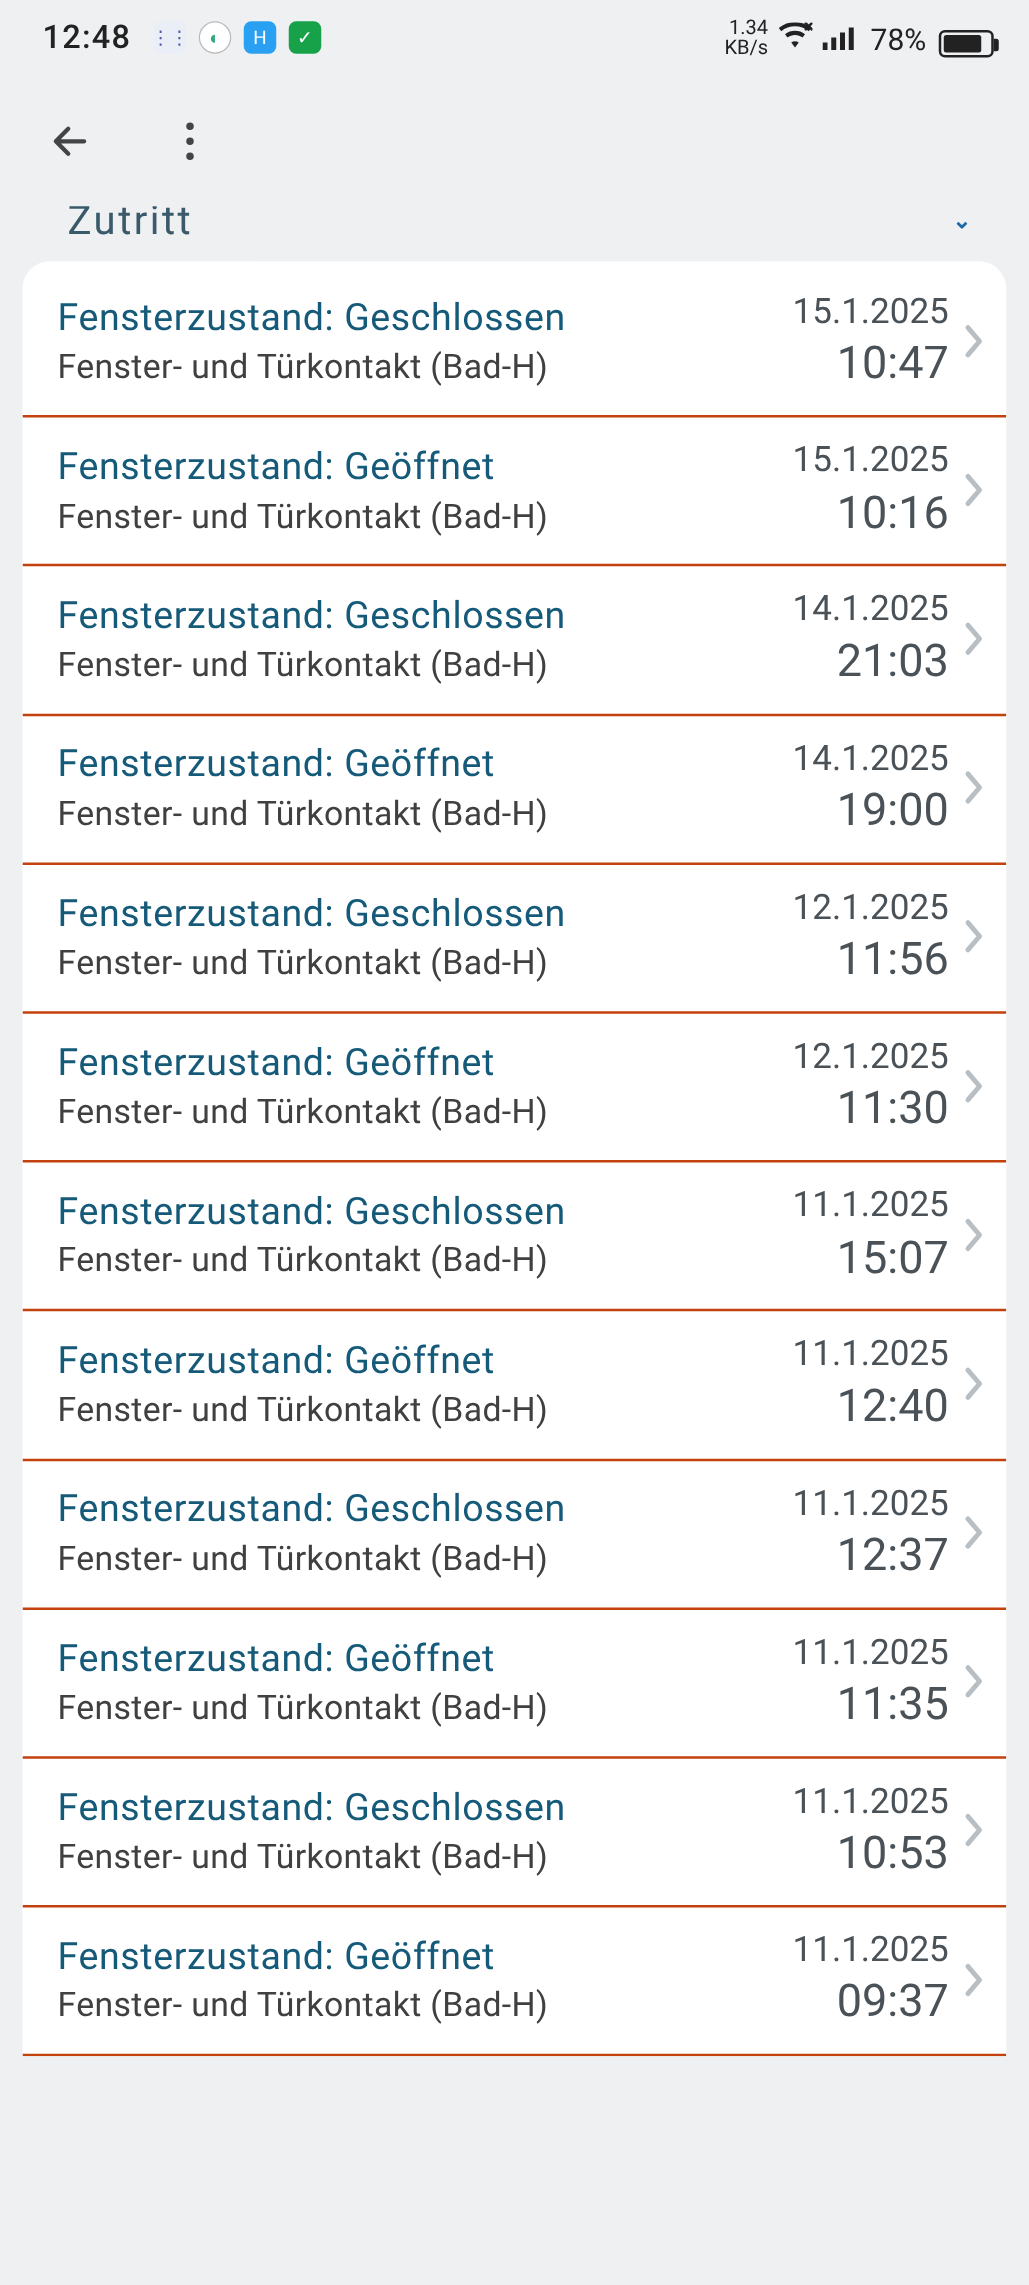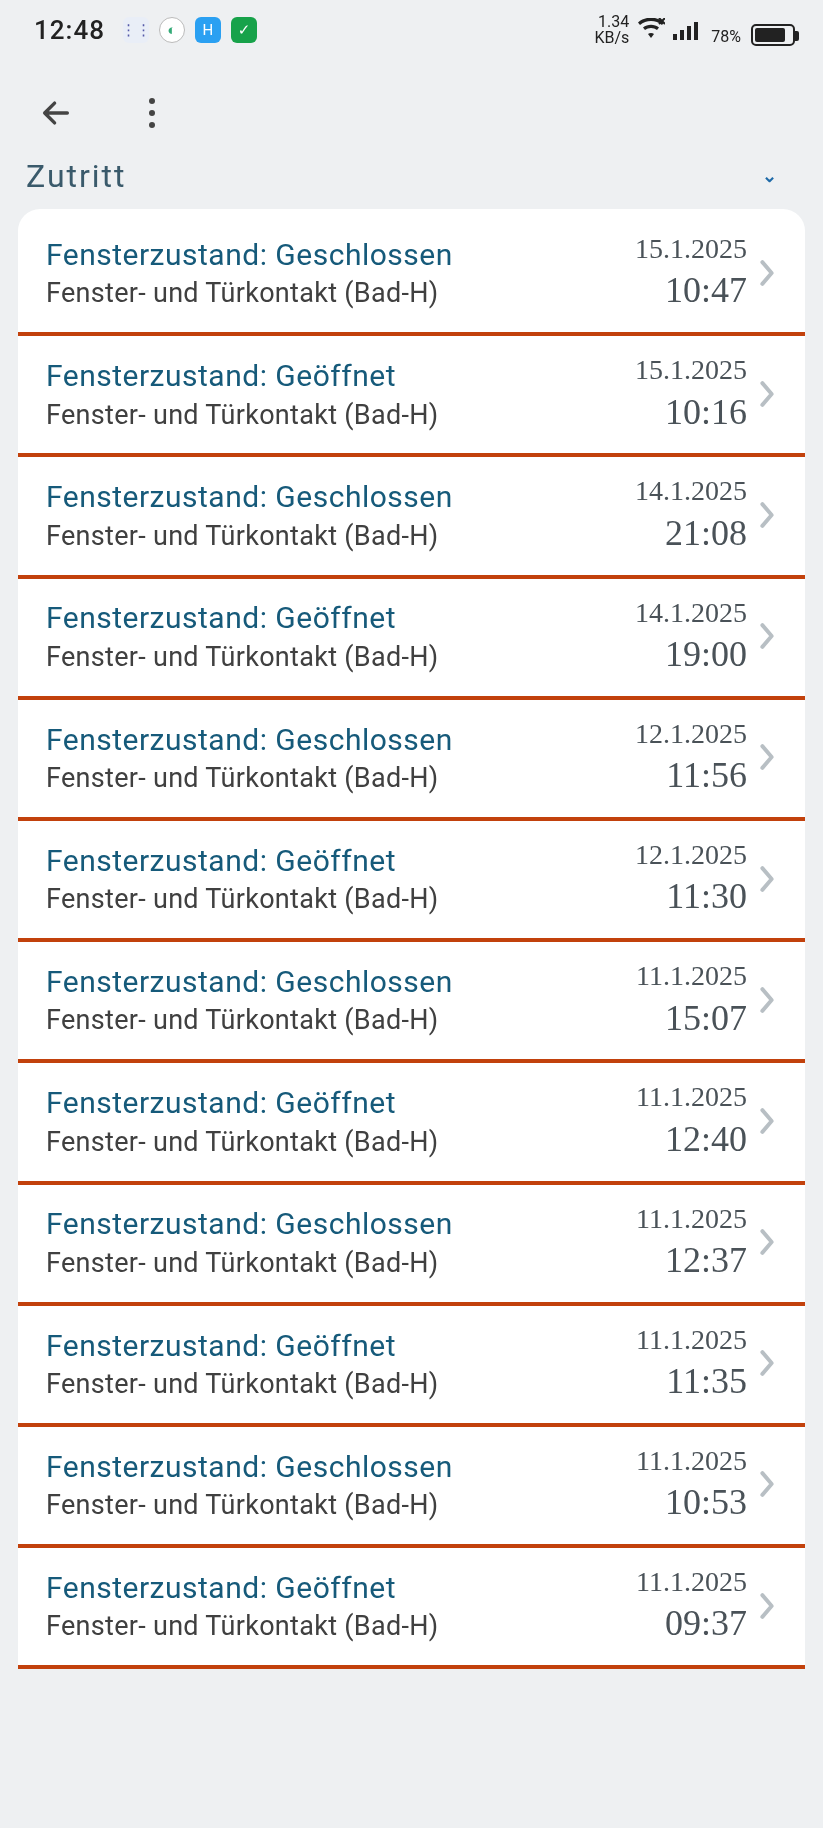--- a/index.html
+++ b/index.html
@@ -34,21 +34,21 @@
   .battery {
     width: 44px; height: 22px; border: 2px solid #222; border-radius: 5px;
     position: relative; display: inline-block; margin-left: 2px;
   }
   .battery::after {
     content: ""; position: absolute; right: -6px; top: 5px;
     width: 4px; height: 10px; background: #222; border-radius: 0 2px 2px 0;
   }
   .battery-fill { position: absolute; left: 2px; top: 2px; bottom: 2px; width: 76%;
     background: #222; border-radius: 2px; }
-  .battery-pct { font-size: 16px; }
+  .battery-pct { font-size: 24px; }
 
   
   .app-header {
     height: 105px;
     display: flex;
     align-items: center;
     padding: 0 18px 0 28px;
   }
   .back-btn {
     width: 56px; height: 56px;
@@ -66,21 +66,21 @@
     width: 56px; height: 56px;
     display: flex; align-items: center; justify-content: center;
     color: #444;
   }
 
   
   .section-label {
     font-size: 32px;
     color: #3a5a6b;
     letter-spacing: 2px;
-    padding: 0 26px;
+    padding: 0 54px;
     height: 34px;
     overflow: hidden;
     line-height: 0.7;
   }
   .section-row {
     display: flex; justify-content: space-between; align-items: flex-start;
     padding-right: 44px;
   }
   .collapse-ind {
     color: #1e6aa8; font-size: 18px; letter-spacing: 2px; font-weight: bold;
@@ -89,43 +89,42 @@
   
   .event-card {
     margin: 10px 18px 0 18px;
     background: #fff;
     border-radius: 22px 22px 0 0;
     overflow: hidden;
   }
   .event-row {
     display: flex;
     align-items: center;
-    padding: 16px 24px 18px 28px;
-    border-bottom: 4px solid #c2410c;
+    padding: 16px 12px 18px 28px;
+    border-bottom: 2px solid #c2410c;
     min-height: 114px;
   }
   .event-row:first-child { padding-top: 22px; }
   .event-main { flex: 1; min-width: 0; }
   .event-title {
     font-size: 30px;
     color: #165a7a;
     letter-spacing: 0.5px;
     line-height: 1.25;
   }
   .event-sub {
     font-size: 27px;
     color: #404040;
     margin-top: 4px;
     letter-spacing: 0.3px;
   }
   .event-dt {
     text-align: right;
     margin-left: 10px;
     margin-right: 6px;
-    font-family: Liberation Serif, serif;
   }
   .event-date { font-size: 28px; color: #4a5258; line-height: 1.3; }
   .event-time { font-size: 36px; color: #4a5258; line-height: 1.3; }
   .chevron { color: #b8bfc4; width: 28px; display: flex; align-items: center; justify-content: center; }
   .chevron svg { width: 16px; height: 28px; }
 
   
   .ic-teams { background:#e9eef7; color:#5459a8; }
   .ic-globe { background:#fff; border:1px solid #bbb; color:#3a7; border-radius:50%; }
   .ic-h { background:#2aa0f2; color:#fff; }
@@ -220,21 +219,21 @@
         </svg>
       </div>
     </div>
     <div class="event-row">
       <div class="event-main">
         <div class="event-title">Fensterzustand: Geschlossen</div>
         <div class="event-sub">Fenster- und Türkontakt (Bad-H)</div>
       </div>
       <div class="event-dt">
         <div class="event-date">14.1.2025</div>
-        <div class="event-time">21:08</div>
+        <div class="event-time">21:03</div>
       </div>
       <div class="chevron">
         <svg viewBox="0 0 10 18">
           <path fill="none" stroke="#b8bfc4" stroke-width="2.5" stroke-linecap="round" stroke-linejoin="round" d="M2 2l6 7-6 7"></path>
         </svg>
       </div>
     </div>
     <div class="event-row">
       <div class="event-main">
         <div class="event-title">Fensterzustand: Geöffnet</div>

